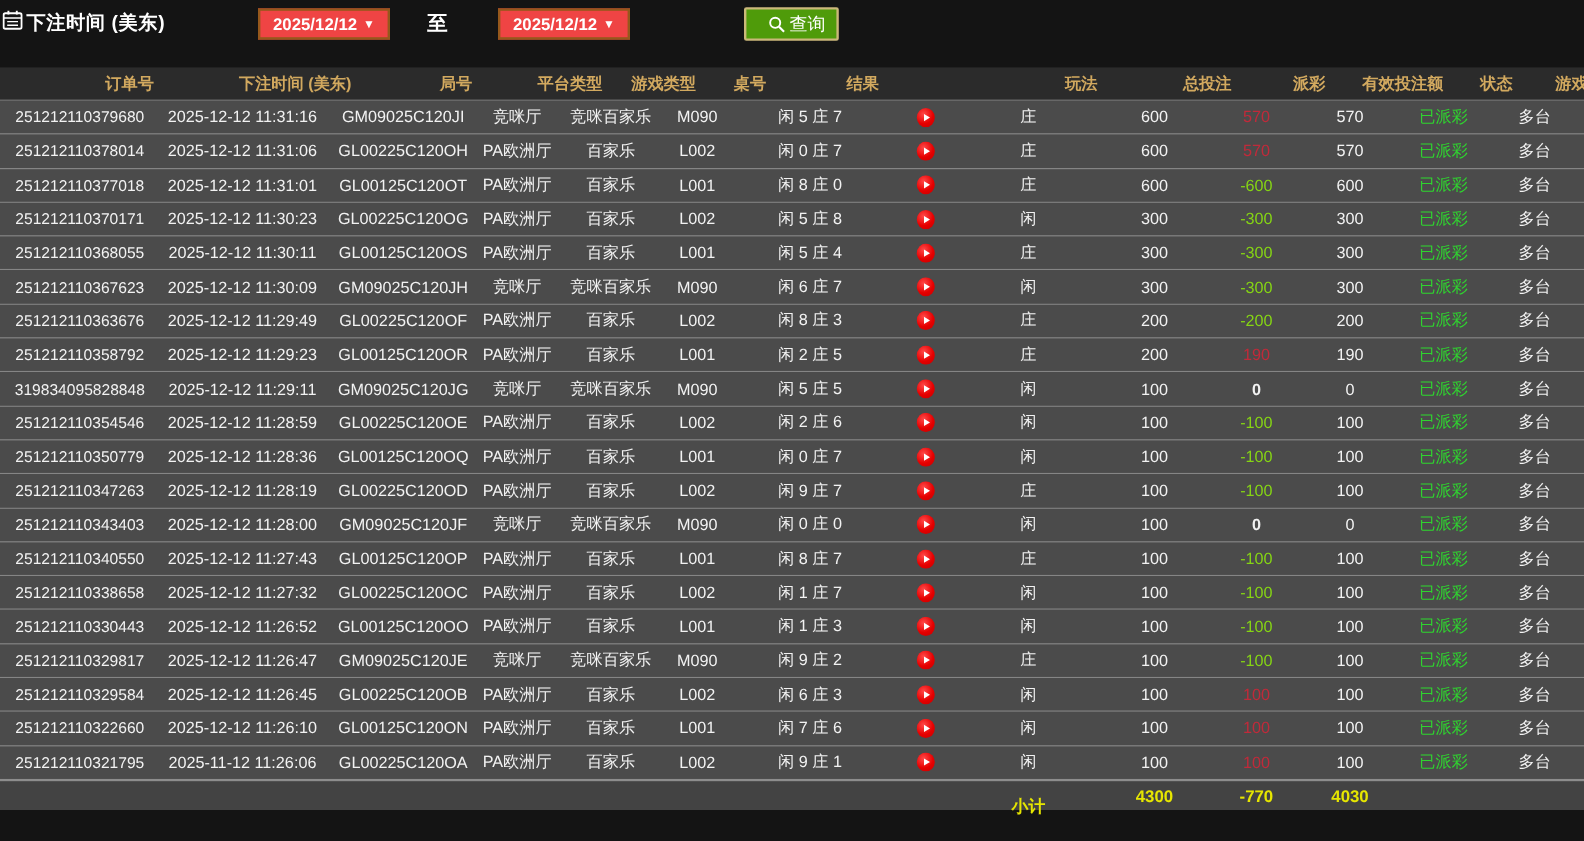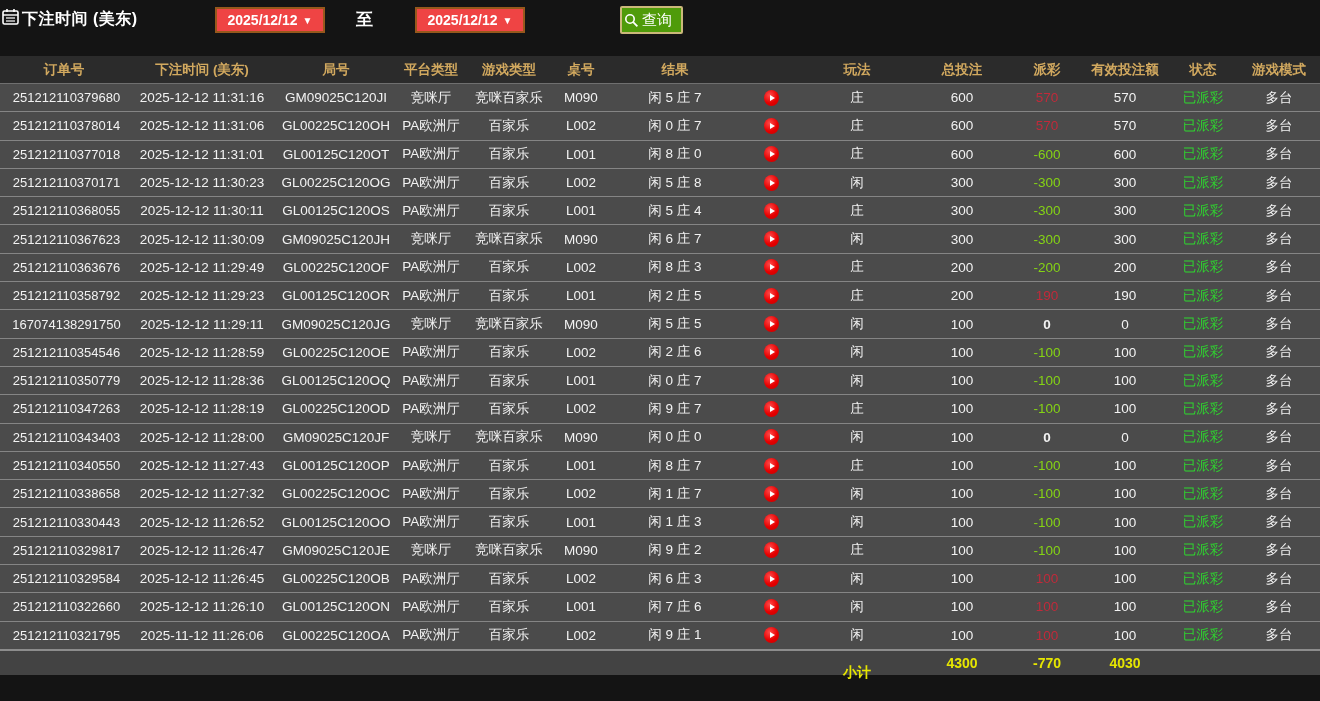--- a/index.html
+++ b/index.html
@@ -9,30 +9,30 @@
   
   .toolbar { height:56px; background:#141414; position:relative; color:#fff; }
   .toolbar-title { position:absolute; left:22px; top:9px; font-size:16px; font-weight:bold; letter-spacing:.5px; }
   .cal-icon { position:absolute; left:2px; top:8px; width:17px; height:17px; }
   .date-select { position:absolute; top:7px; width:110px; height:26px; background:#ef4444;
                  border:2px solid #96581c; color:#fff; font-weight:bold; font-size:14px;
                  display:flex; align-items:center; justify-content:center; gap:5px; cursor:pointer; }
   .date-from { left:215px; } .date-to { left:415px; }
   .arrow { font-size:10px; margin-top:1px; }
   .to-label { position:absolute; left:356px; top:8px; font-size:17px; font-weight:bold; }
-  .query-btn { position:absolute; left:620px; top:6px; height:28px; padding:0 9px 0 2px;
+  .query-btn { position:absolute; left:620px; top:6px; height:28px; padding:0 9px 0 18px;
                background:#4f9b0a; border:2px solid #cbb87a; border-radius:2px; color:#fff;
                font-size:15px; display:flex; align-items:center; gap:3px; cursor:pointer; }
 
   
   .grid { display:grid; align-items:center;
           grid-template-columns:128px 148px 120px 70px 86px 58px 130px 62px 110px 100px 70px 86px 70px 82px; }
   .grid > div { text-align:center; white-space:nowrap; overflow:hidden; }
 
-  .thead { height:27px; background:#2b2b2b; color:#d2a95f; font-weight:bold; font-size:13.5px; }
+  .thead { height:27px; background:#2b2b2b; color:#d2a95f; font-weight:bold; font-size:13.5px;padding-left:44px; }
 
   .tbody .row { height:28.3px; background:#4b4b4b; border-top:1px solid #858585; color:#f2f2f2; font-size:13.5px; }
   .tbody .row:first-child { border-top:1px solid #6f6f6f; }
   .c-order { text-align:left; padding-left:5px; font-size:13px; }
   .c-payout.pos { color:#c02a3a; }
   .c-payout.neg { color:#85d414; }
   .c-payout.zero { color:#f2f2f2; font-weight:bold; }
   .c-status { color:#2fd32f; }
 
   .play-wrap { display:flex; justify-content:center; }
@@ -255,21 +255,21 @@
     </div>
     <div>庄</div>
     <div>200</div>
     <div class="c-payout pos">190</div>
     <div>190</div>
     <div class="c-status">已派彩</div>
     <div>多台</div>
   </div>
 
   <div class="grid row">
-    <div class="c-order">167074138291750</div>
+    <div class="c-order">319834095828848</div>
     <div>2025-12-12 11:29:11</div>
     <div>GM09025C120JG</div>
     <div>竞咪厅</div>
     <div>竞咪百家乐</div>
     <div>M090</div>
     <div>闲 5 庄 5</div>
     <div class="play-wrap">
       <span class="play-icon"></span>
     </div>
     <div>闲</div>

